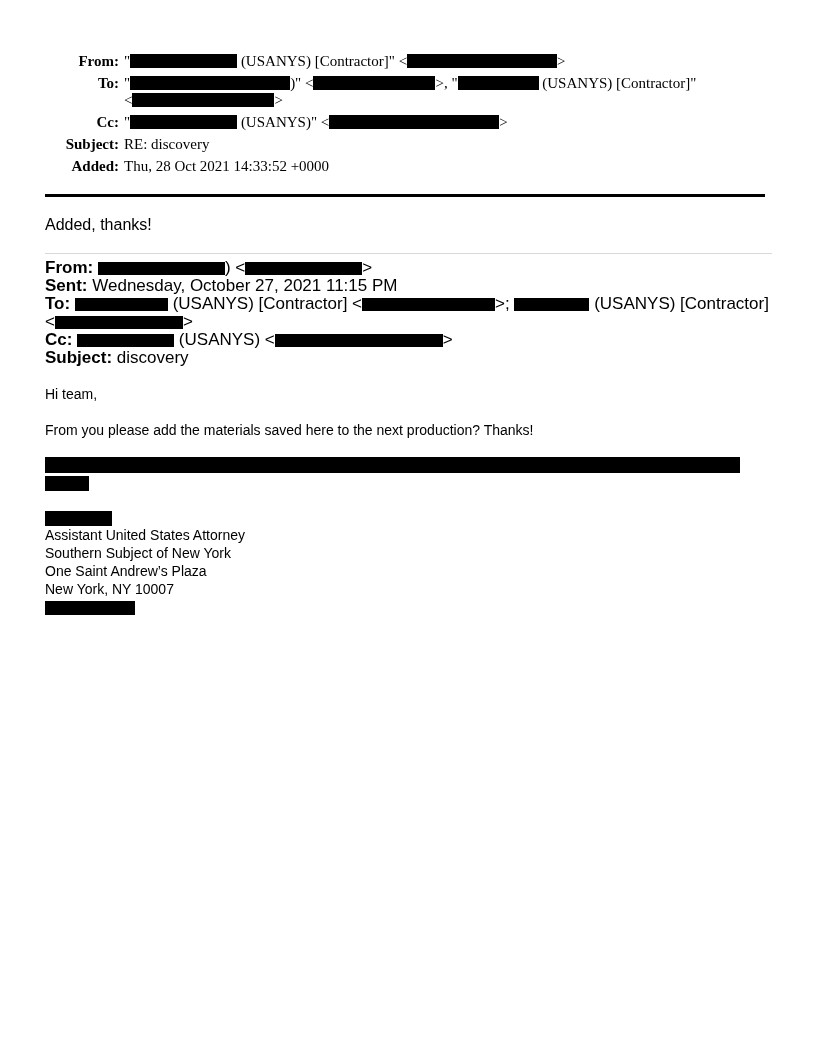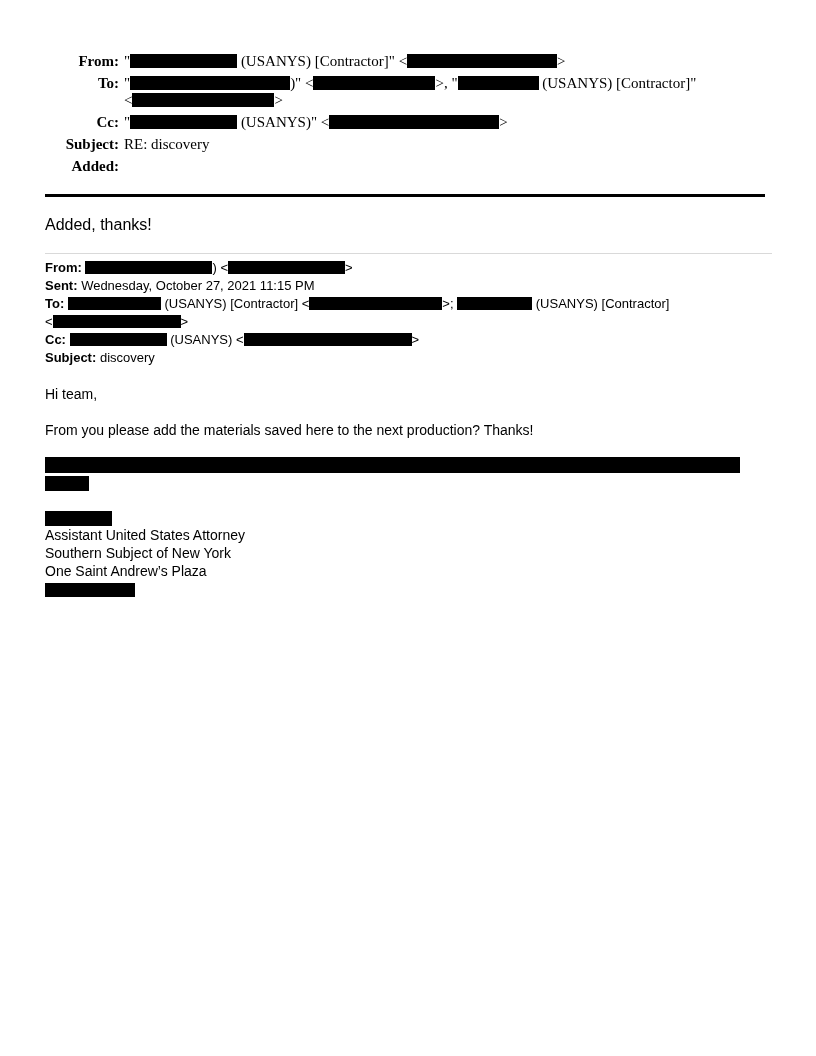--- a/index.html
+++ b/index.html
@@ -13,21 +13,21 @@
   .hlabel { width:74px; min-width:74px; text-align:right; font-weight:700; }
   .hval { margin-left:5px; }
   .r { display:inline-block; background:#000; height:14px; vertical-align:-2px; }
 
   
   .rule-thick { height:3px; background:#000; margin-top:19px; width:720px; }
   .rule-thin  { height:1px; background:#d9d9d9; margin-top:20px; width:727px; }
 
   
   .reply { font-size:16px; line-height:16px; margin-top:20px; }
-  .qhdr { margin-top:5px; font-size:13px; line-height:18px; }
+  .qhdr { margin-top:5px; font-size:17px; line-height:18px; }
   .q b { font-weight:700; }
   .r2 { display:inline-block; background:#000; height:13px; vertical-align:-2px; }
   .qbody { font-size:14px; line-height:18px; }
   .blank { height:18px; }
 
   
   .rb1 { width:695px; height:16px; background:#000; }
   .rb2 { width:44px;  height:15px; background:#000; margin-top:3px; }
   .rname  { width:67px; height:15px; background:#000; margin-top:20px; }
   .rphone { width:90px; height:14px; background:#000; margin-top:3px; }
@@ -54,20 +54,21 @@
       <div class="hval"><span>"</span><span class="r" style="width:107px"></span><span> (USANYS)" &lt;</span><span class="r" style="width:170px"></span><span>&gt;</span></div>
     </div>
 
     <div class="hrow">
       <div class="hlabel">Subject:</div>
       <div class="hval">RE: discovery</div>
     </div>
 
     <div class="hrow">
       <div class="hlabel">Added:</div>
+      <div class="hval">Thu, 28 Oct 2021 14:33:52 +0000</div>
     </div>
   </div>
 
   <div class="rule-thick"></div>
 
   <div class="reply">Added, thanks!</div>
 
   <div class="rule-thin"></div>
 
   <div class="qhdr">
@@ -93,17 +94,18 @@
     <div>
       <div class="rb1"></div>
       <div class="rb2"></div>
     </div>
 
     <div>
       <div class="rname"></div>
       <div>Assistant United States Attorney</div>
       <div>Southern Subject of New York</div>
       <div>One Saint Andrew’s Plaza</div>
+      <div>New York, NY 10007</div>
       <div class="rphone"></div>
     </div>
   </div>
 
 </div>
 
 </body></html>

